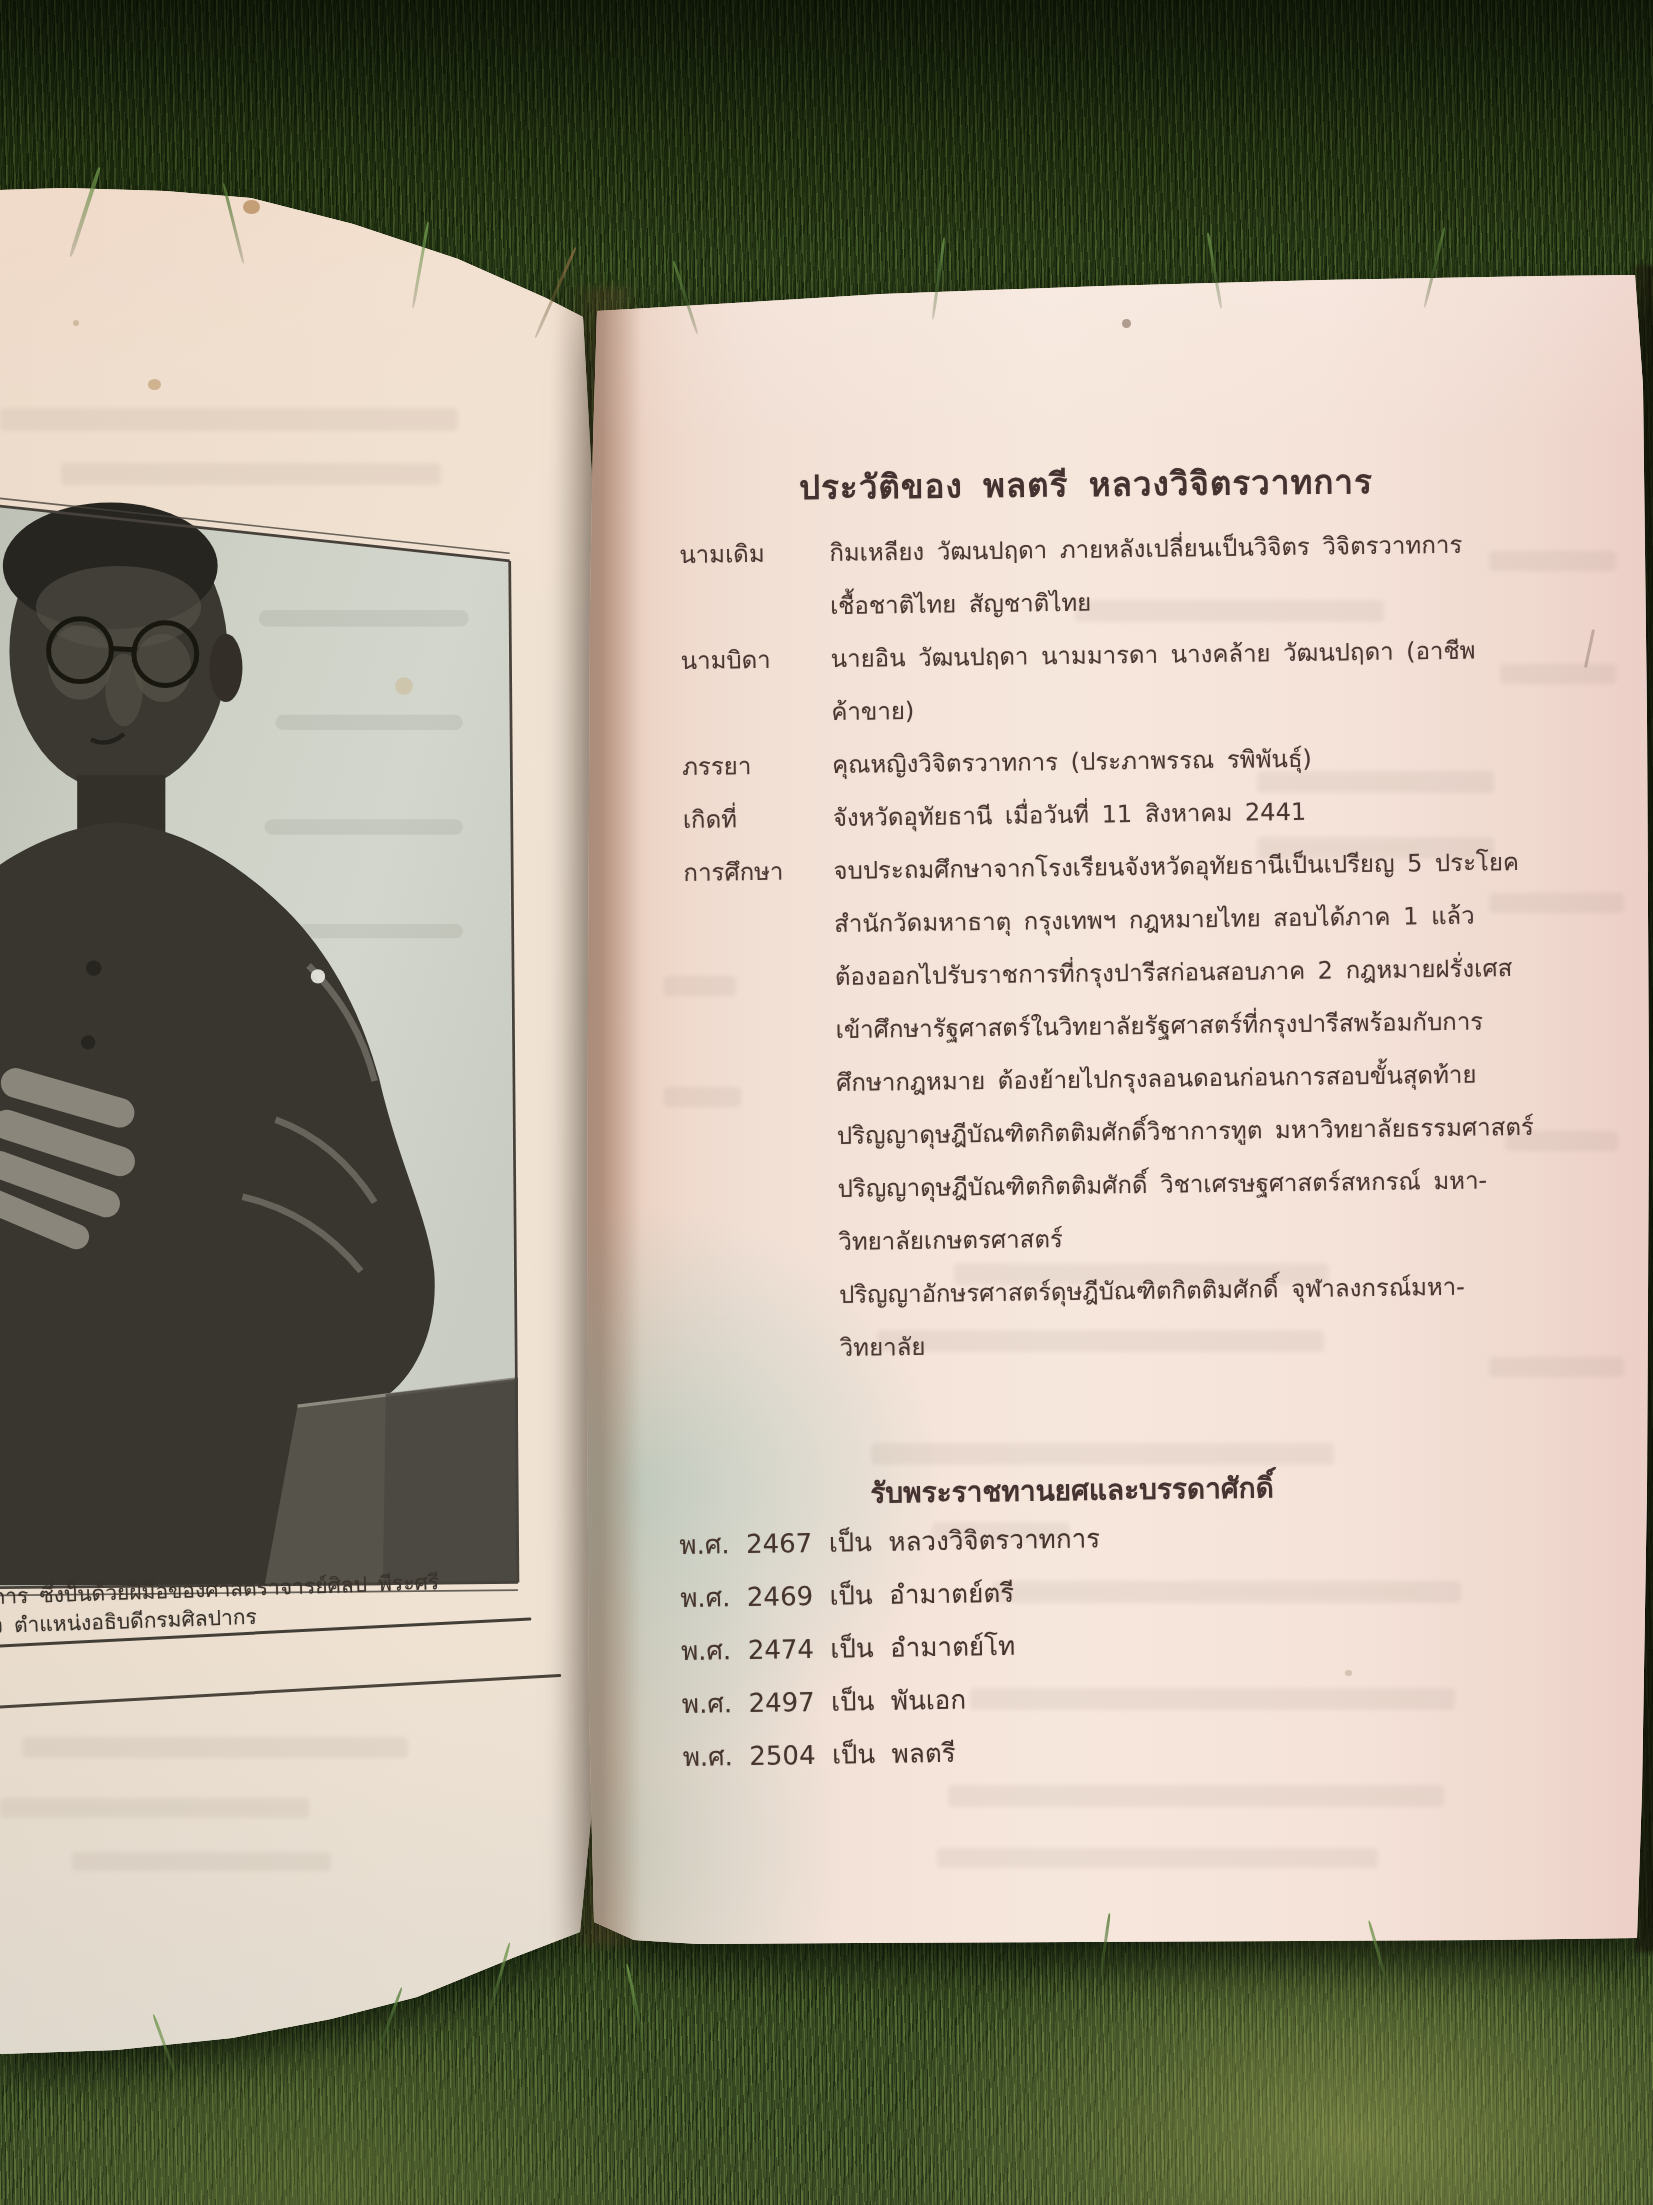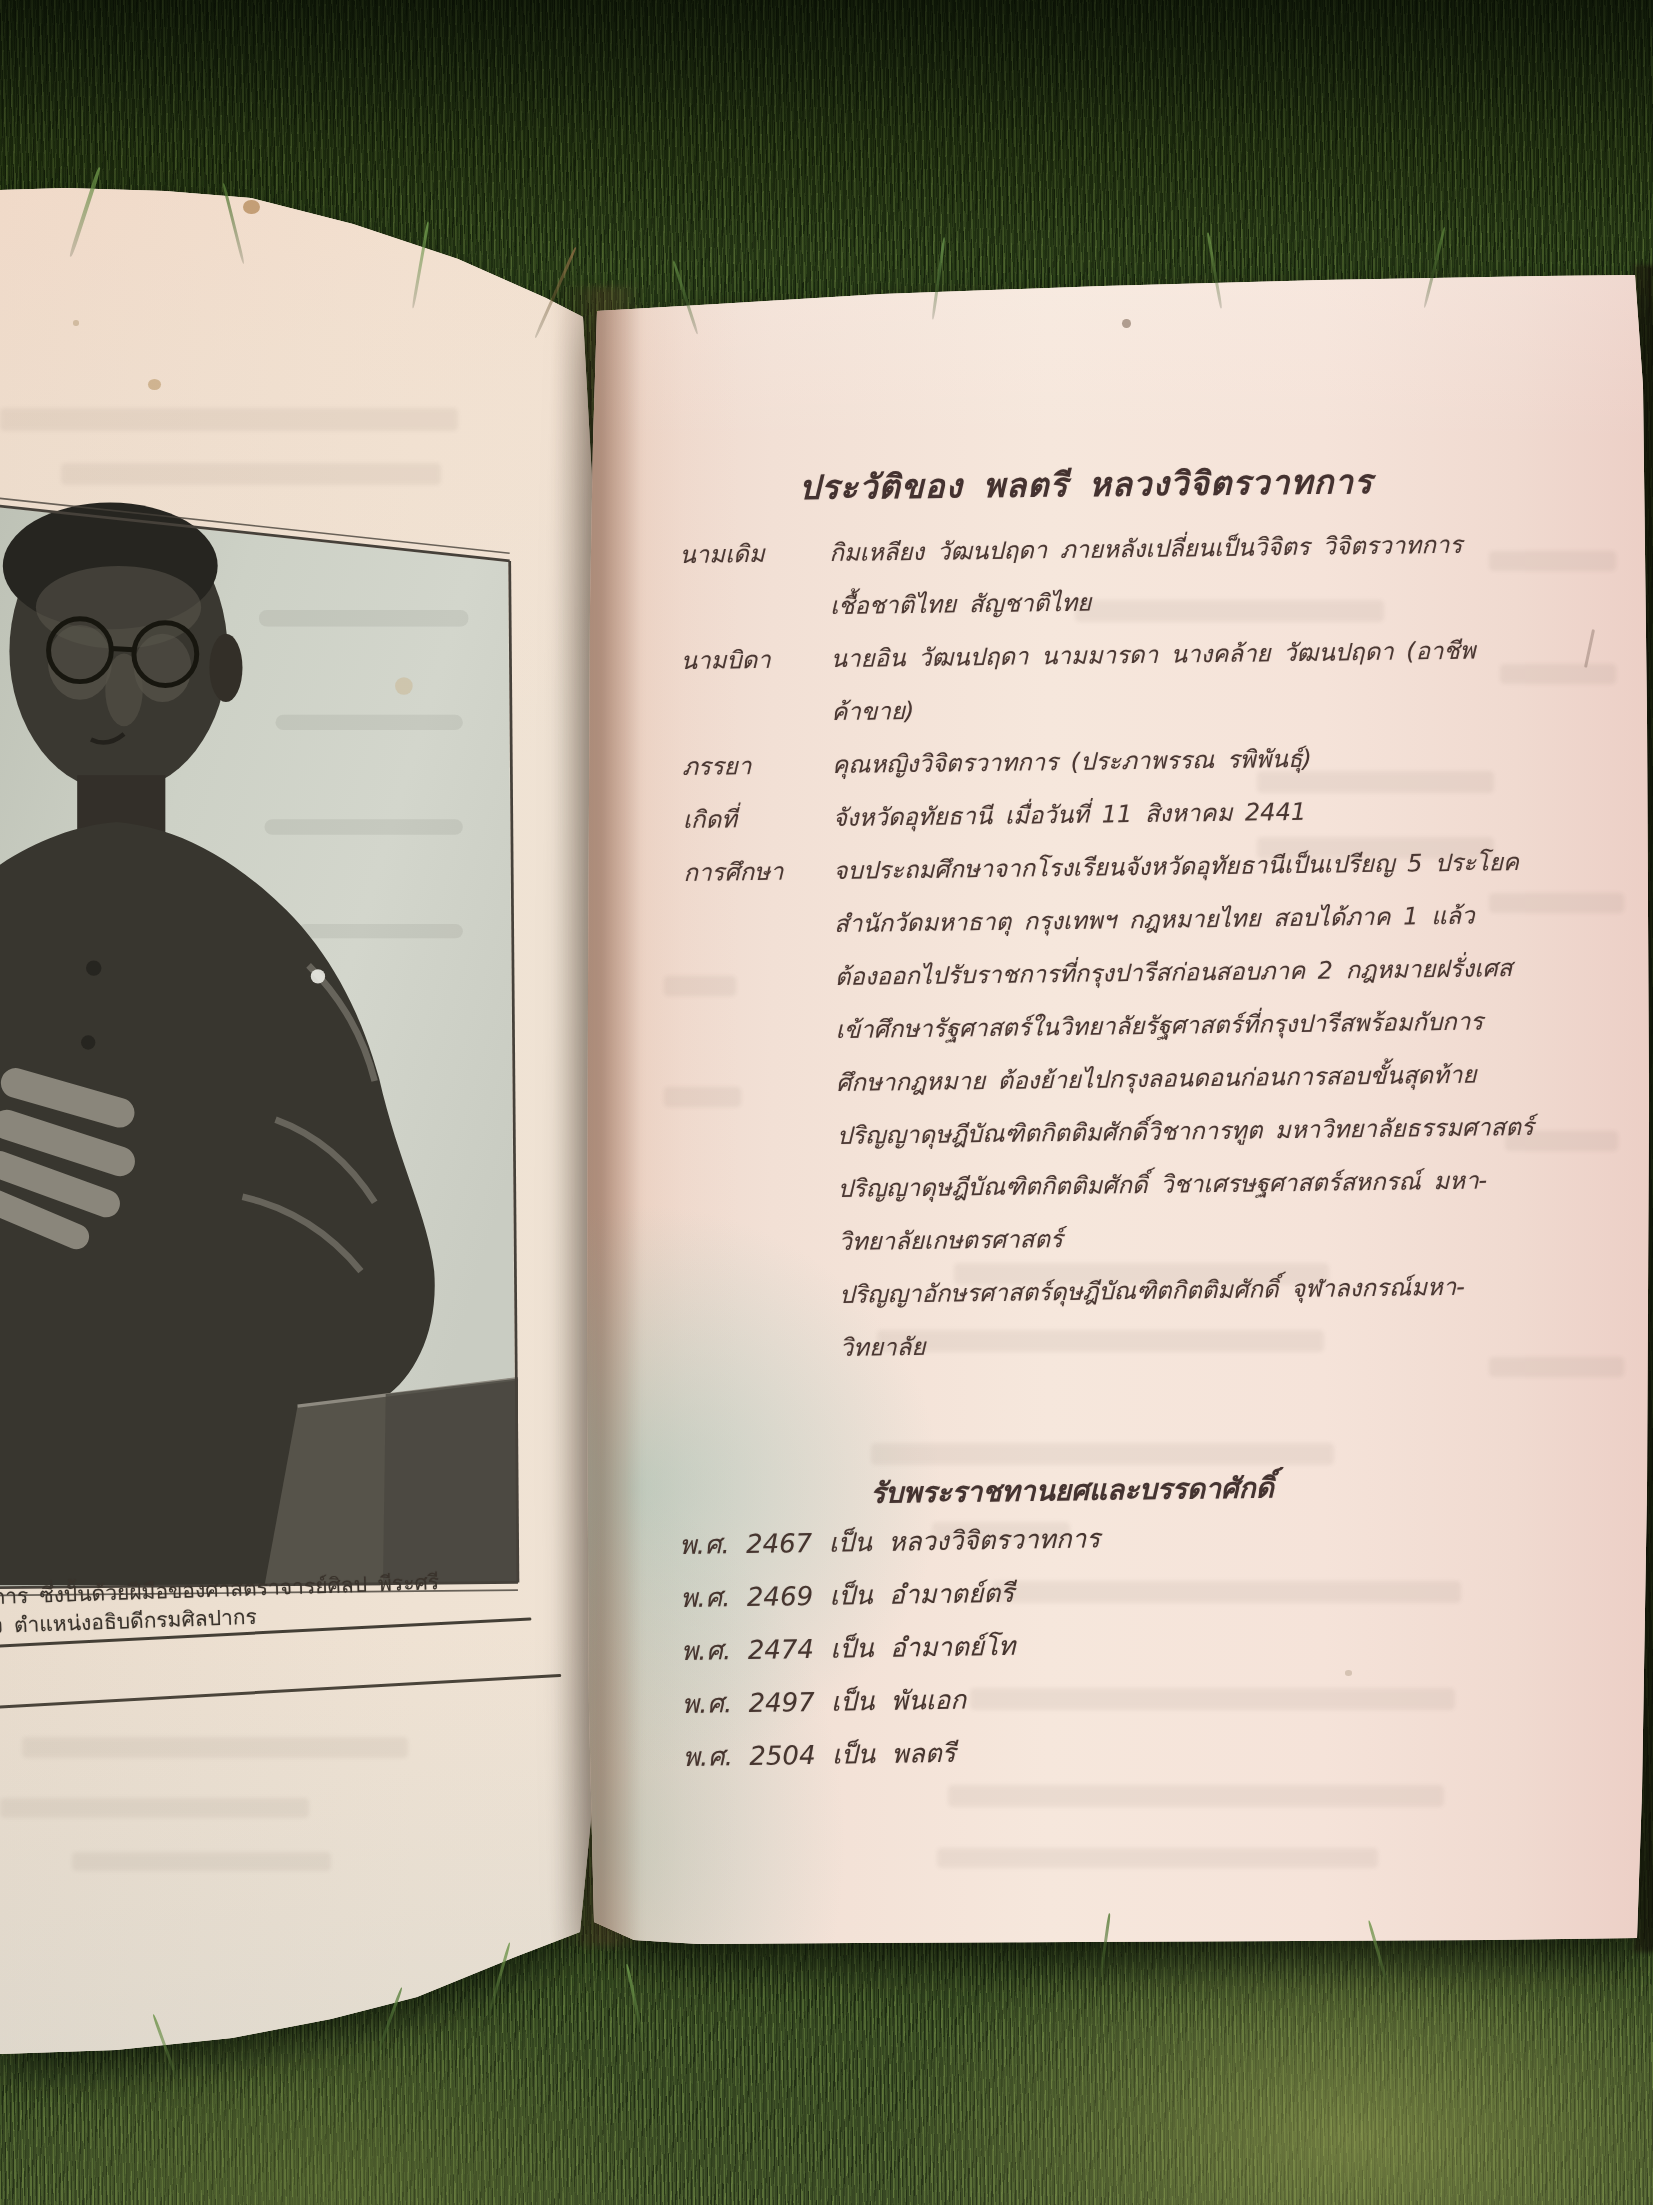--- a/index.html
+++ b/index.html
@@ -37,21 +37,21 @@
   .right-page{position:absolute;inset:0;
     clip-path:polygon(597px 311px,717px 304px,882px 294px,1103px 286px,1323px 280px,1544px 276px,1635px 275px,
       1643px 386px,1647px 717px,1649px 1103px,1647px 1489px,1642px 1792px,1637px 1938px,
       1489px 1940px,1296px 1941px,1075px 1942px,855px 1943px,699px 1944px,634px 1940px,594px 1922px,
       589px 1709px,587px 1378px,588px 992px,590px 606px,593px 441px);
     background:
       radial-gradient(452px 419px at 634px 1489px, rgba(148,192,180,.50), rgba(148,192,180,0) 68%),
       radial-gradient(342px 496px at 606px 1841px, rgba(140,185,170,.38), rgba(140,185,170,0) 70%),
       linear-gradient(90deg, rgba(140,95,70,.45) 584px, rgba(190,140,115,.35) 609px, rgba(225,185,160,.22) 640px, rgba(240,205,185,.12) 684px, rgba(0,0,0,0) 739px),
       linear-gradient(180deg, rgba(255,248,242,.50) 0%, rgba(255,248,242,0) 20%),
-      linear-gradient(90deg,#ecd6ca 584px,#f2e0d5 772px,#f6e7dc 1048px,#f5e3d9 1323px,#f0dad0 1516px,#eccfc6 1648px),#f2dfd5; font-style: italic;}
+      linear-gradient(90deg,#ecd6ca 584px,#f2e0d5 772px,#f6e7dc 1048px,#f5e3d9 1323px,#f0dad0 1516px,#eccfc6 1648px),#f2dfd5;}
 
   .gutter-shadow{position:absolute;left:554px;top:287px;width:88px;height:1659px;
     background:linear-gradient(90deg, rgba(70,45,30,0) 0%, rgba(70,45,30,.16) 28%, rgba(95,60,40,.32) 54%, rgba(120,80,55,.22) 72%, rgba(0,0,0,0) 100%);
     filter:blur(3.9px);pointer-events:none;}
 
   
   .ink{color:#4a3732;text-shadow:0 0 1.1px rgba(74,55,50,.30);}
   .rp-title{position:absolute;left:733px;top:458px;width:706px;height:53px;line-height:53px;
     text-align:center;font-size:33px;font-weight:bold;letter-spacing:1.1px;word-spacing:7.7px;
     color:#443230;transform:rotate(-.6deg);white-space:nowrap;}

